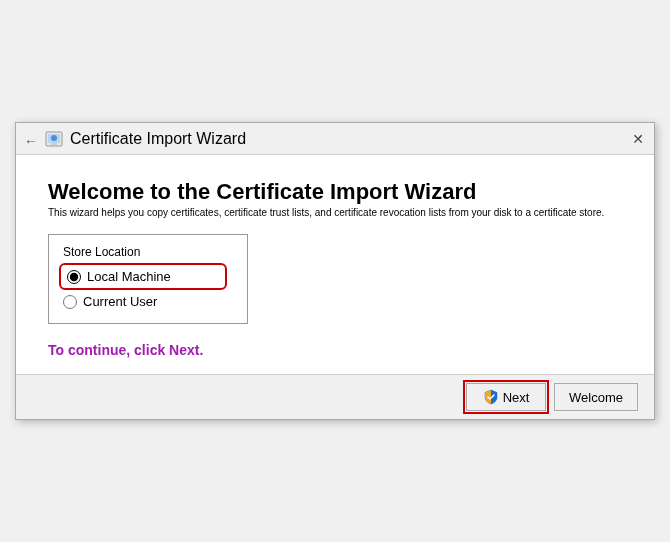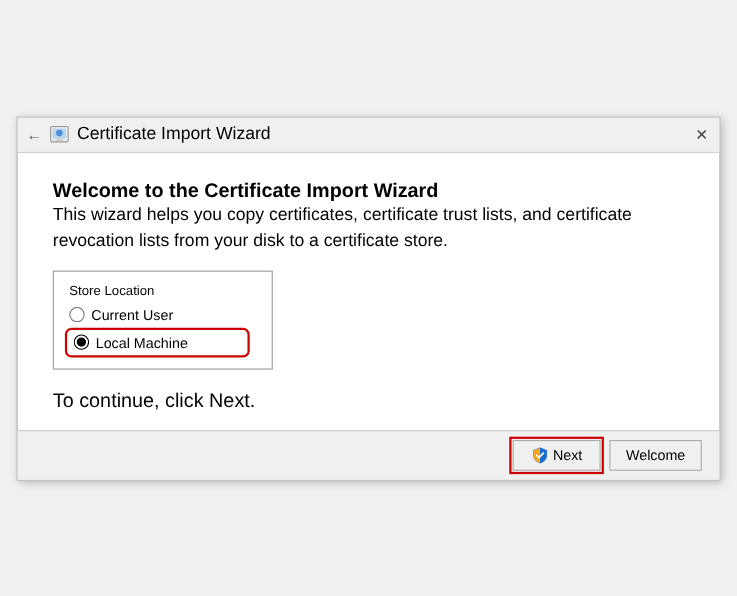--- a/index.html
+++ b/index.html
@@ -59,26 +59,26 @@
       display: flex;
       align-items: center;
       justify-content: center;
       line-height: 1;
     }
     .content {
       padding: 24px 32px 16px 32px;
       flex: 1;
     }
     .wizard-heading {
-      font-size: 18px;
+      font-size: 22px;
       font-weight: bold;
       color: #000;
     }
     .description-para {
-      font-size: 16px;
+      font-size: 10px;
       color: #000;
       line-height: 1.5;
       margin-bottom: 14px;
     }
     .store-location-group {
       border: 1px solid #999;
       padding: 10px 24px 14px 14px;
       margin-bottom: 18px;
       display: inline-block;
       min-width: 200px;
@@ -98,22 +98,23 @@
     .radio-option:last-child {
       margin-bottom: 0;
     }
     .radio-option.selected-option {
       outline: 2px solid #cc0000;
       outline-offset: 2px;
       border-radius: 2px;
       padding: 2px 4px;
     }
     .continue-text {
-      font-size: 18px;
-      color: #000000;
+      font-size: 14px;
+      color: #a21caf;
+      font-weight: bold;
     }
     .footer {
       background: #f0f0f0;
       border-top: 1px solid #ccc;
       padding: 10px 16px;
       display: flex;
       align-items: center;
       justify-content: flex-end;
       gap: 8px;
       height: 45px;
@@ -170,27 +171,27 @@
   </div>
 
   <div class="content">
     <div class="wizard-heading">Welcome to the Certificate Import Wizard</div>
 
     <p class="description-para">This wizard helps you copy certificates, certificate trust lists, and certificate revocation lists from your disk to a certificate store.</p>
 
     
     <div class="store-location-group">
       <div class="store-location-legend">Store Location</div>
+      <label class="radio-option selected-option">
+        <input type="radio" name="store_location" checked="" style="">
+        <span>Local Machine</span>
+      </label>
       <label class="radio-option">
         <input type="radio" name="store_location" style="">
         <span>Current User</span>
-      </label>
-      <label class="radio-option selected-option">
-        <input type="radio" name="store_location" checked="" style="">
-        <span>Local Machine</span>
       </label>
     </div>
 
     <p class="continue-text">To continue, click Next.</p>
   </div>
 
   <div class="footer">
     <button class="btn btn-next">
       <span class="shield-icon">
         <svg width="14" height="16" viewBox="0 0 14 16">

